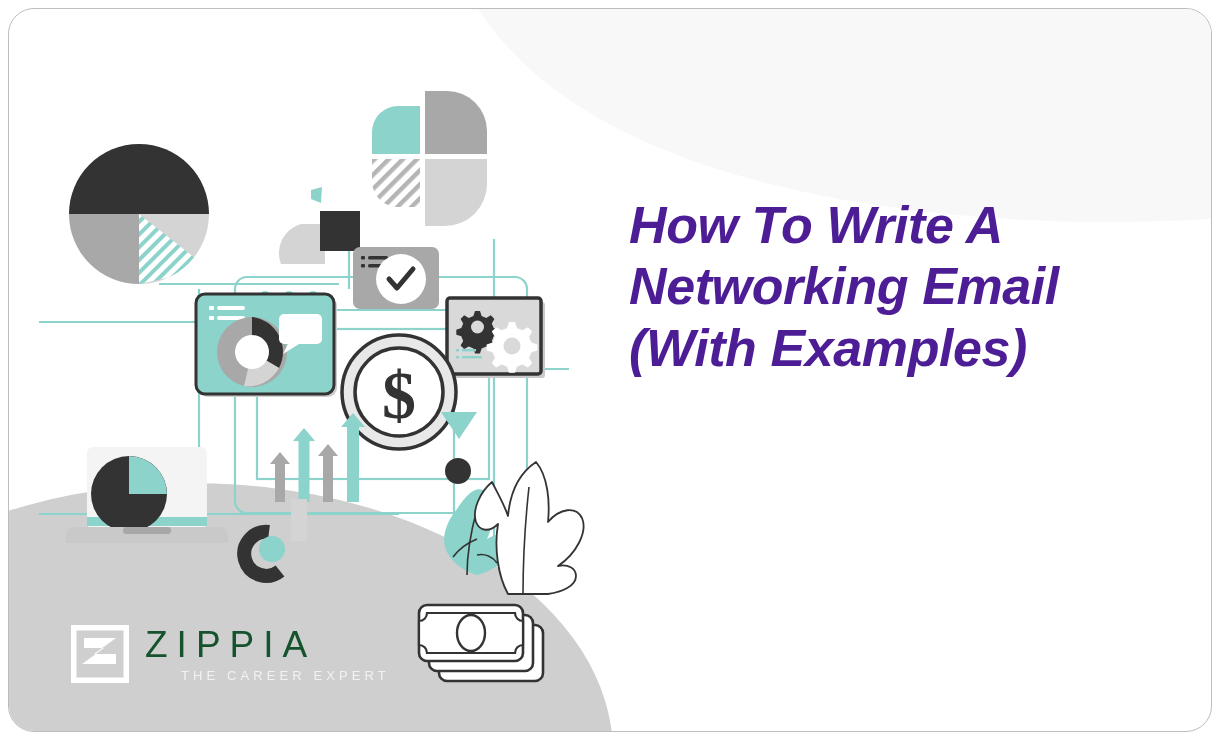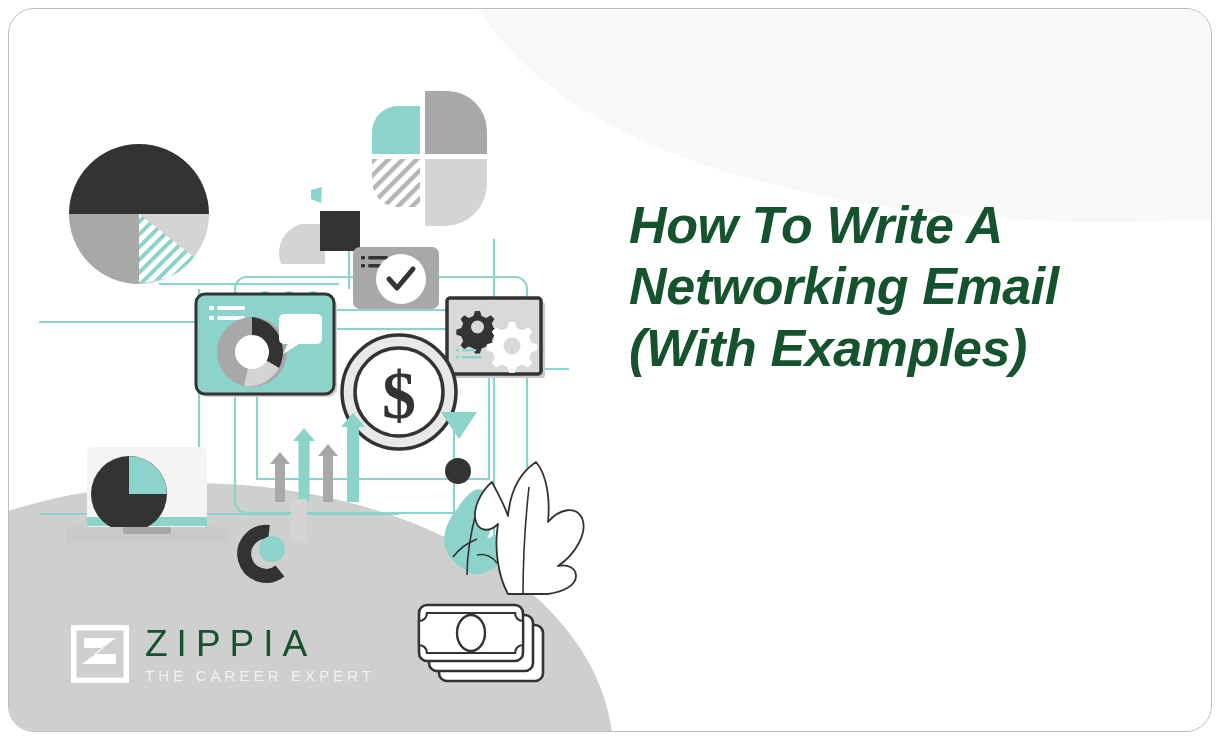--- a/index.html
+++ b/index.html
@@ -20,38 +20,38 @@
   }
   .bg-layer { position: absolute; inset: 0; }
   .hero-title {
     position: absolute;
     left: 620px; top: 186px;
     width: 520px;
     font-size: 52px;
     line-height: 1.18;
     font-weight: bold;
     font-style: italic;
-    color: #14532d;
+    color: #4c1d95;
     letter-spacing: -0.4px;
   }
   .illus { position: absolute; left: 30px; top: 30px; width: 600px; height: 680px; }
   .logo-wrap {
     position: absolute;
     left: 62px; top: 616px;
     display: flex; align-items: center; gap: 16px;
   }
   .logo-mark { width: 58px; height: 58px; flex: none; }
   .logo-text { display: flex; flex-direction: column; }
   .logo-name {
     font-size: 37px; letter-spacing: 9px; color: #14532d;
     font-weight: 400; line-height: 1;
   }
   .logo-tag {
-    font-size: 15px; letter-spacing: 4.1px; color: #f2f2f2;
-    margin-top: 6px; line-height: 1;
+    font-size: 13px; letter-spacing: 4.1px; color: #f2f2f2;
+    margin-top: 6px; line-height: 1; margin-left: 36px;
   }
 </style>
 </head>
 <body>
 
 <div class="card">
 
   <svg class="bg-layer" viewBox="0 0 1204 724" preserveAspectRatio="none">
     <defs>
       <clipPath id="cardclip">

